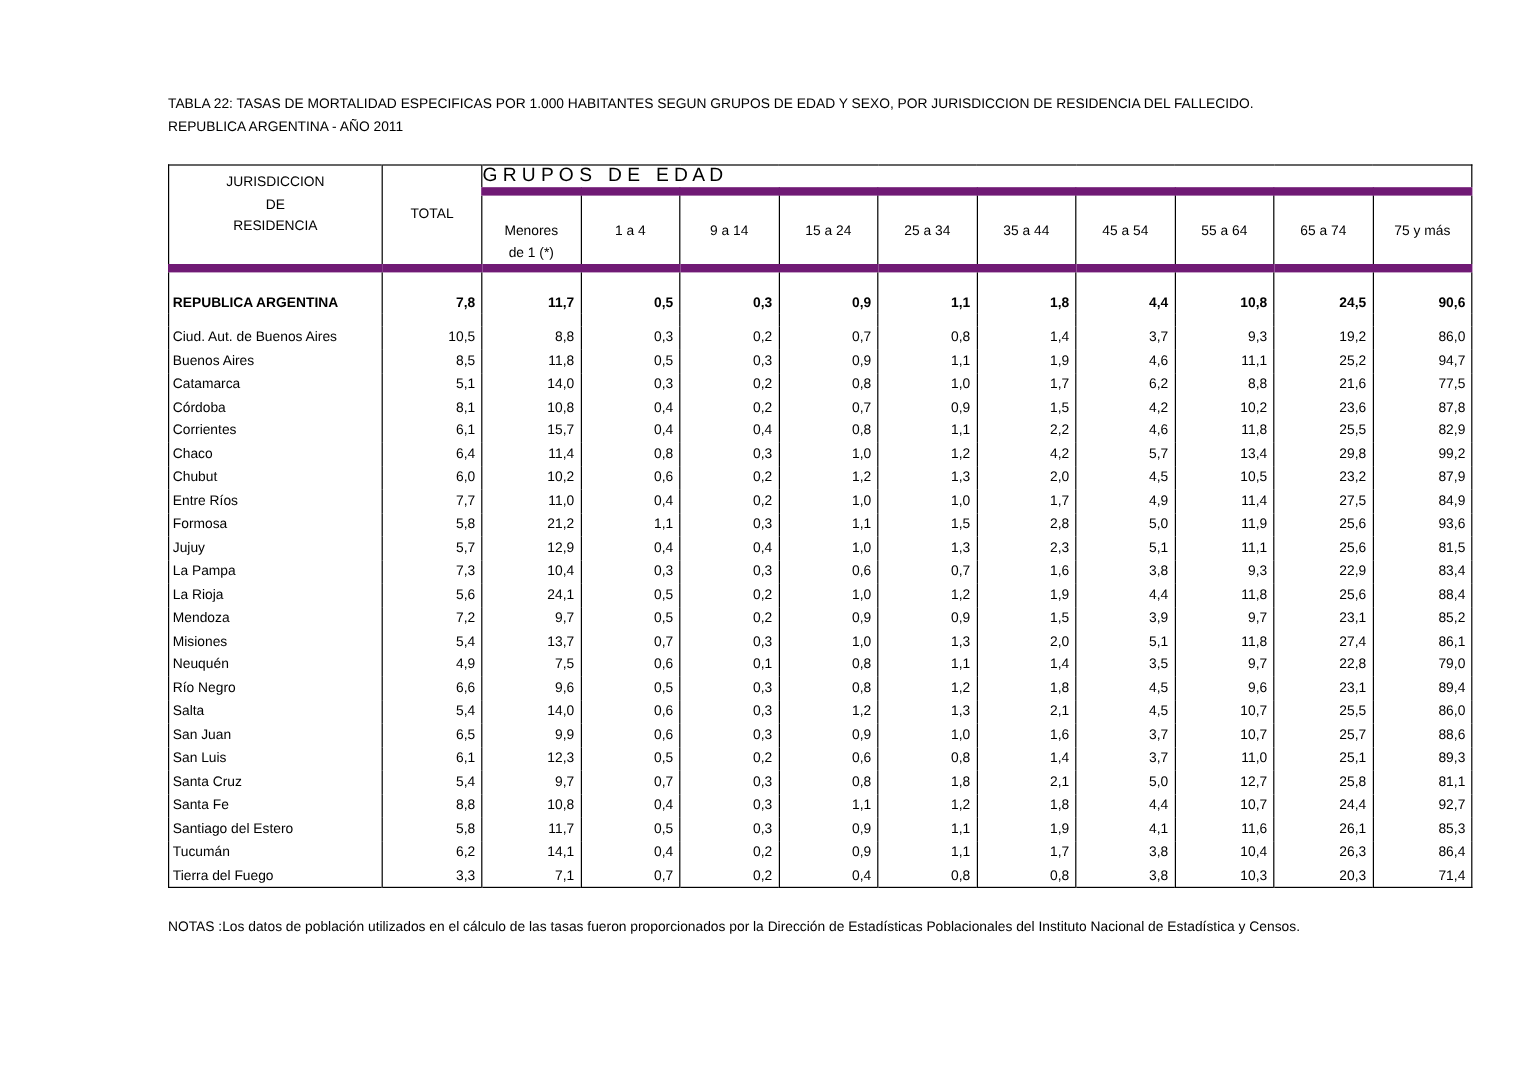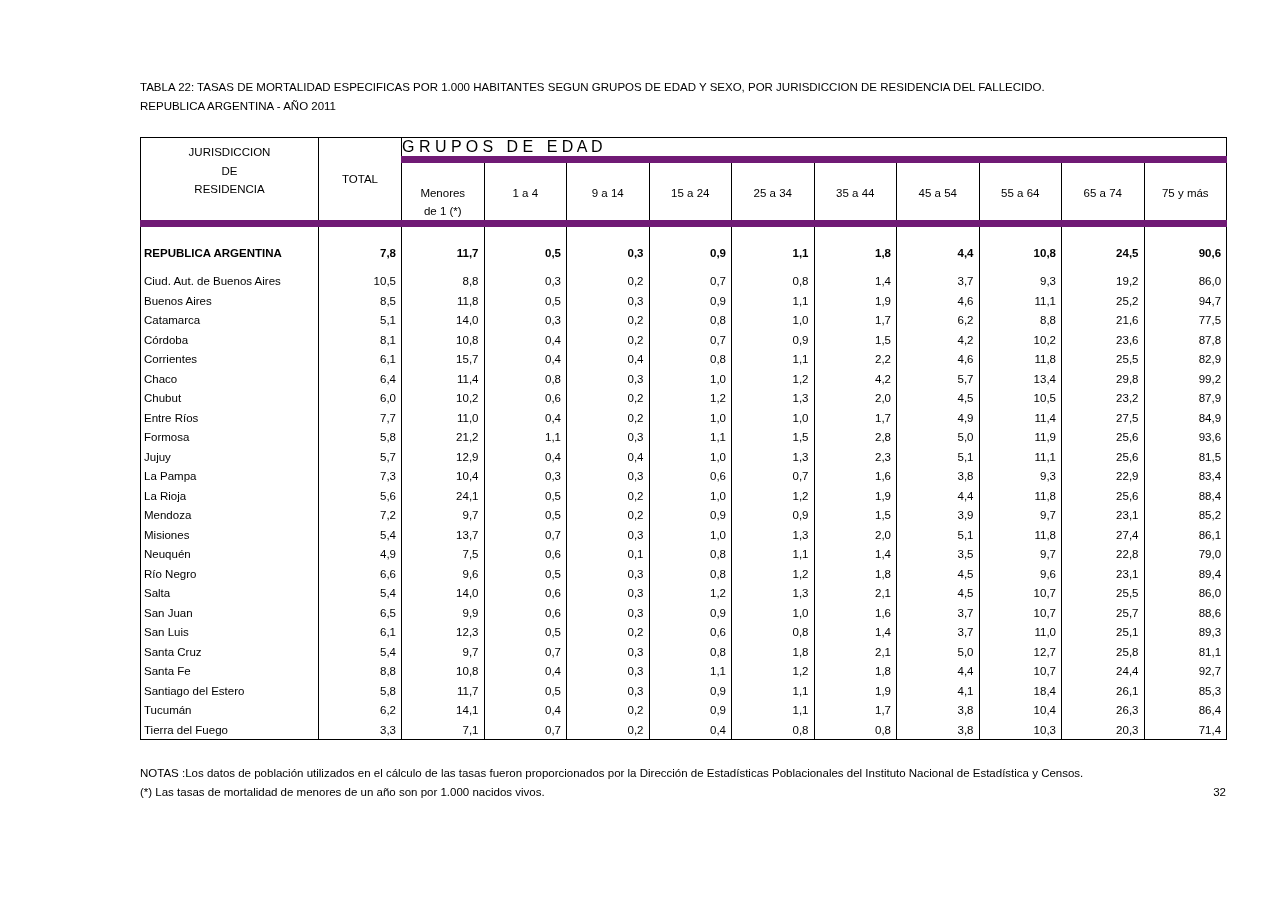--- a/index.html
+++ b/index.html
@@ -452,21 +452,21 @@
         <tr class="province-row">
           <td class="jur-cell">Santiago del Estero</td>
           <td class="num-cell cb">5,8</td>
           <td class="num-cell cb">11,7</td>
           <td class="num-cell cb">0,5</td>
           <td class="num-cell cb">0,3</td>
           <td class="num-cell cb">0,9</td>
           <td class="num-cell cb">1,1</td>
           <td class="num-cell cb">1,9</td>
           <td class="num-cell cb">4,1</td>
-          <td class="num-cell cb">18,4</td>
+          <td class="num-cell cb">11,6</td>
           <td class="num-cell cb">26,1</td>
           <td class="num-cell cb">85,3</td>
         </tr>
         <tr class="province-row">
           <td class="jur-cell">Tucumán</td>
           <td class="num-cell cb">6,2</td>
           <td class="num-cell cb">14,1</td>
           <td class="num-cell cb">0,4</td>
           <td class="num-cell cb">0,2</td>
           <td class="num-cell cb">0,9</td>
@@ -489,19 +489,15 @@
           <td class="num-cell cb">3,8</td>
           <td class="num-cell cb">10,3</td>
           <td class="num-cell cb">20,3</td>
           <td class="num-cell cb">71,4</td>
         </tr>
       </tbody>
   </table>
 
   <div class="notes">
     <div class="note-line">NOTAS :Los datos de población utilizados en el cálculo de las tasas fueron proporcionados por la Dirección de Estadísticas Poblacionales del Instituto Nacional de Estadística y Censos.</div>
-    <div class="note-row-last">
-      <div class="note-line">(*) Las tasas de mortalidad de menores de un año son por 1.000 nacidos vivos.</div>
-      <div class="page-number">32</div>
-    </div>
   </div>
 
 </div>
 
 </body></html>

